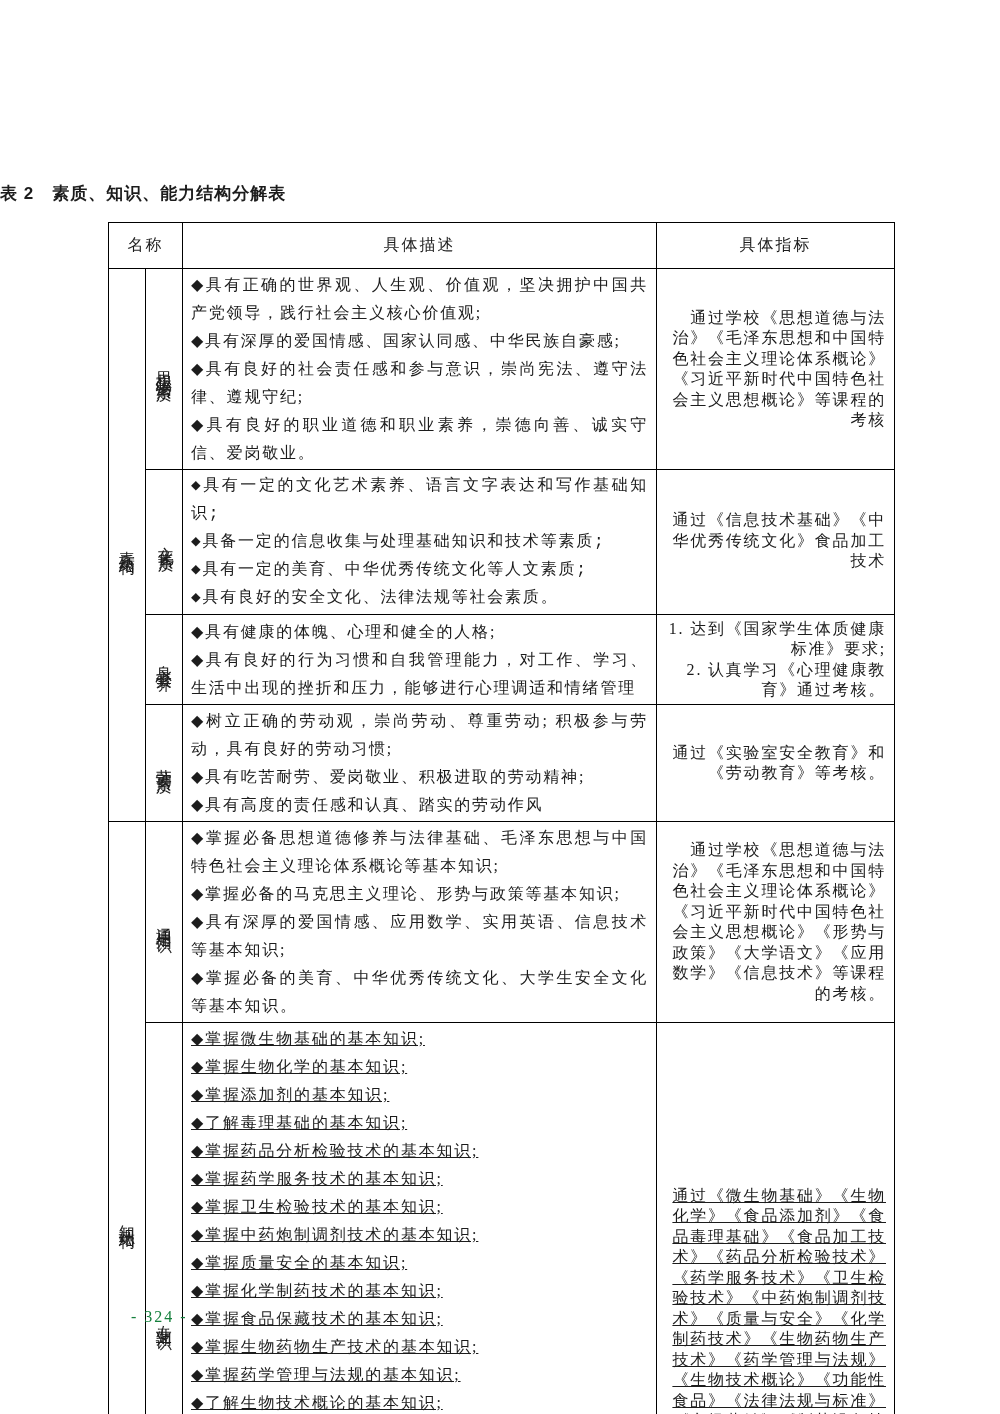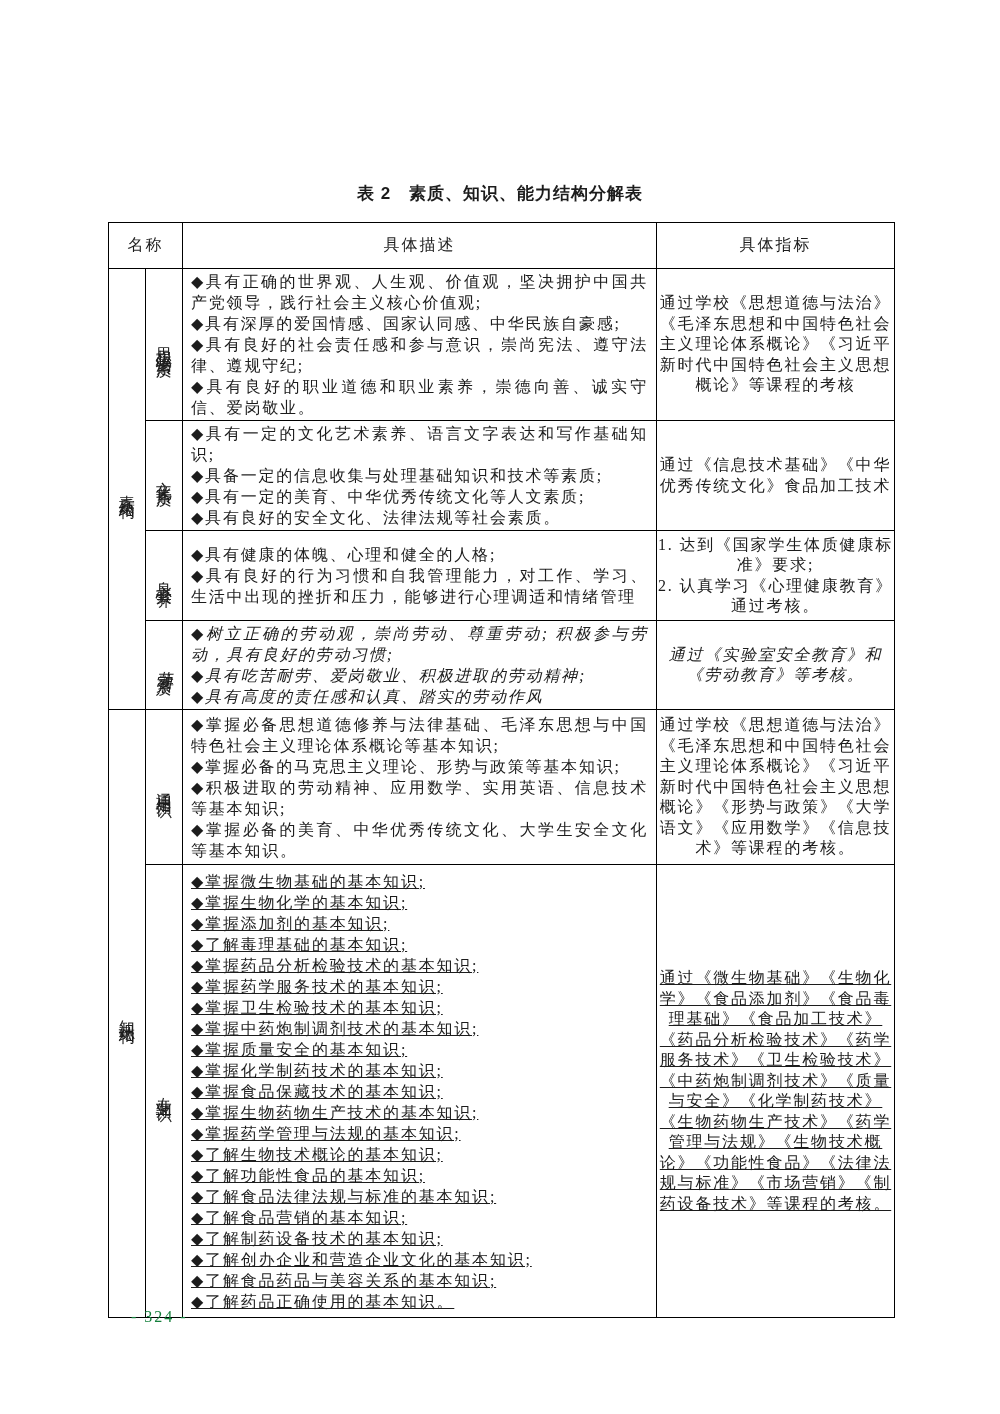--- a/index.html
+++ b/index.html
@@ -19,21 +19,20 @@
     top: 128px;
     font-size: 21px;
     letter-spacing: 3px;
     white-space: nowrap;
   }
   .caption {
     position: absolute;
     top: 182px;
     left: 0;
     width: 100%;
-    text-align: center;
     font-family: "Liberation Sans", "DejaVu Sans", sans-serif;
     font-weight: bold;
     font-size: 17px;
     letter-spacing: 1px;
   }
   table.spec {
     position: absolute;
     left: 108px;
     top: 222px;
     width: 786px;
@@ -46,48 +45,48 @@
     font-size: 16px;
     vertical-align: middle;
     overflow: hidden;
   }
   col.c-group { width: 37px; }
   col.c-sub   { width: 37px; }
   col.c-desc  { width: 474px; }
   col.c-ind   { width: 238px; }
   tr.hdr   { height: 46px; margin-left: 33px; }
   tr.r1 { height: 145px; }
-  tr.r2 { height: 105px; }
+  tr.r2 { height: 105px; font-family: Liberation Mono, monospace; }
   tr.r3 { height: 90px; }
-  tr.r4 { height: 82px; font-style: italic; }
+  tr.r4 { height: 82px; }
   tr.r5 { height: 155px; }
   tr.r6 { height: 453px; text-decoration: underline; }
   th.head-cell { text-align: center; letter-spacing: 2px; }
   td.vcell { text-align: center; padding: 0; }
   td.vcell .vtext {
     writing-mode: vertical-lr;
     text-orientation: upright;
     letter-spacing: 3px;
     margin: 0 auto;
     display: inline-block;
     line-height: 1.1;
   }
   td.desc {
     padding: 2px 8px;
-    line-height: 21px;
+    line-height: 28px;
     letter-spacing: 1.8px;
     white-space: pre-line;
     text-align: justify;
   }
   td.ind {
-    padding: 2px 0;
+    padding: 2px 8px;
     line-height: 20.5px;
     letter-spacing: 1.8px;
     white-space: pre-line;
-    text-align: center;
+    text-align: right;
   }
   .page-number {
     position: absolute;
     left: 131px;
     top: 1308px;
     font-size: 16px;
     letter-spacing: 2px;
     color: #15803d;
   }
 </style>
@@ -160,21 +159,21 @@
 
       <tr class="r5">
         <td class="vcell" rowspan="2">
           <div class="vtext">知识结构</div>
         </td>
         <td class="vcell">
           <div class="vtext">通用知识</div>
         </td>
         <td class="desc">◆掌握必备思想道德修养与法律基础、毛泽东思想与中国特色社会主义理论体系概论等基本知识;
 ◆掌握必备的马克思主义理论、形势与政策等基本知识;
-◆积极进取的劳动精神、应用数学、实用英语、信息技术等基本知识;
+◆具有深厚的爱国情感、应用数学、实用英语、信息技术等基本知识;
 ◆掌握必备的美育、中华优秀传统文化、大学生安全文化等基本知识。</td>
         <td class="ind">通过学校《思想道德与法治》《毛泽东思想和中国特色社会主义理论体系概论》《习近平新时代中国特色社会主义思想概论》《形势与政策》《大学语文》《应用数学》《信息技术》等课程的考核。</td>
       </tr>
 
       <tr class="r6">
         <td class="vcell">
           <div class="vtext">专业知识</div>
         </td>
         <td class="desc">◆掌握微生物基础的基本知识;
 ◆掌握生物化学的基本知识;

